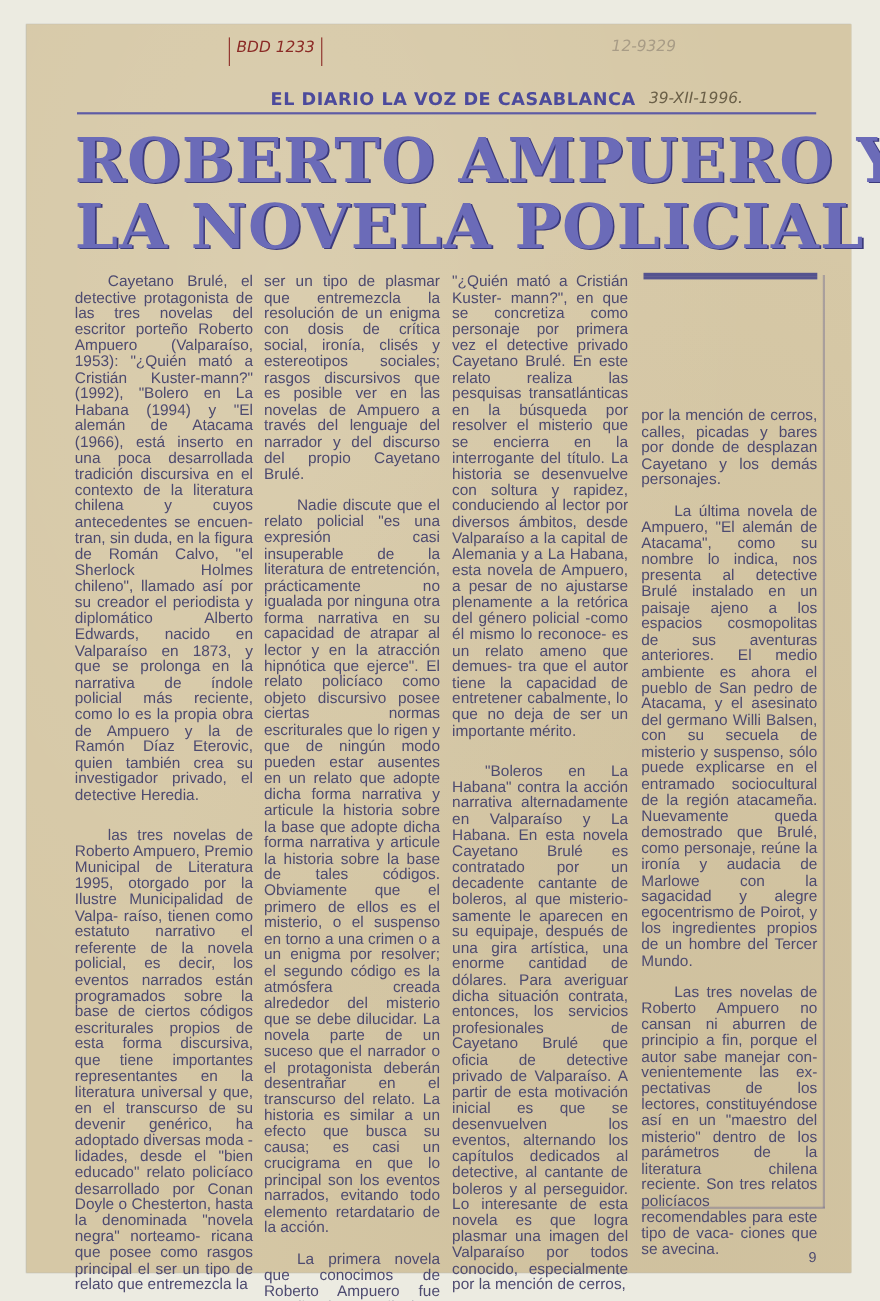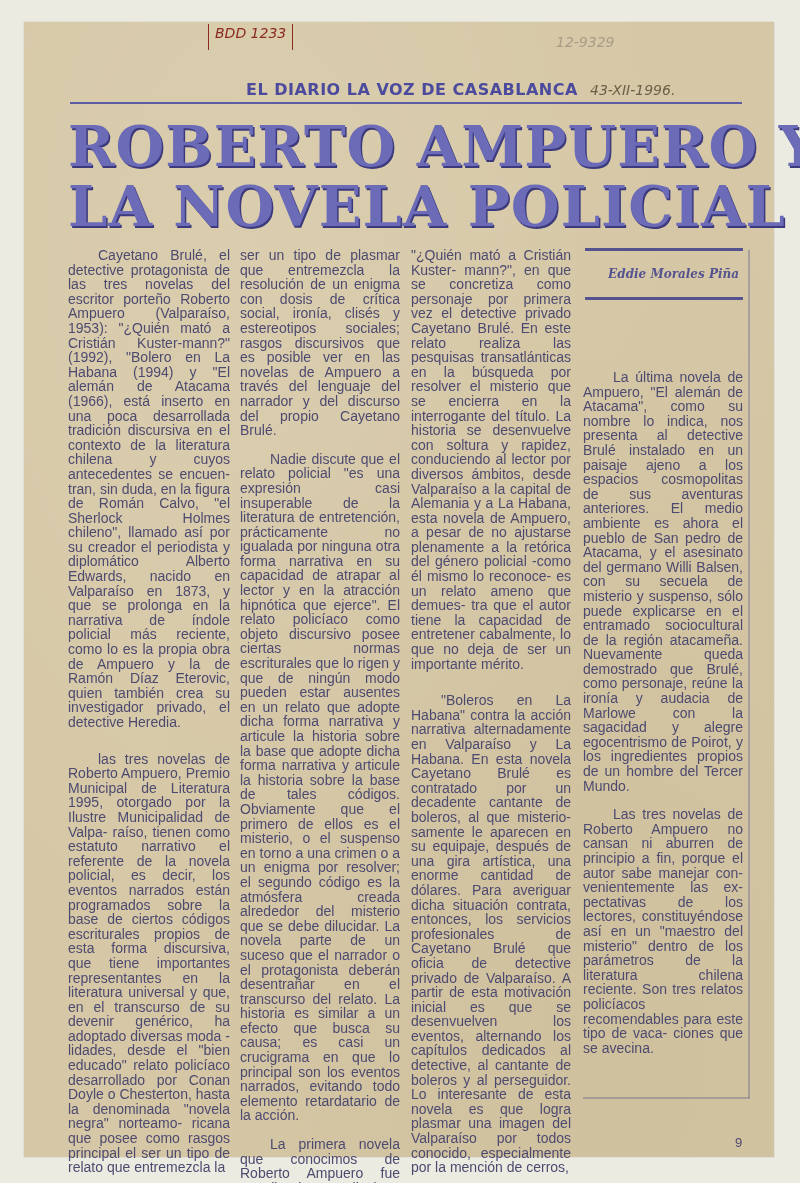--- a/index.html
+++ b/index.html
@@ -21,21 +21,21 @@
     box-shadow: 0 0 1px rgba(0,0,0,0.25);
   }
   .handwritten {
     position: absolute;
     font-family: "DejaVu Sans", sans-serif;
     color: #8b2a25;
     font-size: 14px;
     font-style: italic;
   }
   .hw-ref {
-    left: 208px; top: 24px;
+    left: 208px; top: 34px;
     border-left: 1.5px solid #8b2a25;
     border-right: 1.5px solid #8b2a25;
     padding: 0 6px;
     height: 26px; line-height: 18px;
   }
   .hw-num {
     left: 524px; top: 34px;
     color: #a89c86; font-size: 14px; margin-left: 32px;
   }
   .hw-date {
@@ -119,51 +119,51 @@
     color: #4d4a70;
   }
 </style>
 </head>
 <body>
 
 <div class="paper"></div>
 
 <div class="handwritten hw-ref">BDD 1233</div>
 <div class="handwritten hw-num">12-9329</div>
-<div class="handwritten hw-date">43-XII-1996.</div>
+<div class="handwritten hw-date">39-XII-1996.</div>
 
 <div class="masthead">EL DIARIO LA VOZ DE CASABLANCA</div>
 <div class="masthead-rule"></div>
 
 <div class="headline l1">ROBERTO AMPUERO Y</div>
 <div class="headline l2">LA NOVELA  POLICIAL</div>
 
 <div class="byline-box">
   <div class="byline-rule"></div>
-  <div class="byline">Eddie Morales Piña</div>
   <div class="byline-rule"></div>
 </div>
 
 <div class="col c1">
   <p>Cayetano Brulé, el detective protagonista de las tres novelas del escritor porteño Roberto Ampuero (Valparaíso, 1953): "¿Quién mató a Cristián Kuster-mann?" (1992), "Bolero en La Habana (1994) y "El alemán de Atacama (1966), está inserto en una poca desarrollada tradición discursiva en el contexto de la literatura chilena y cuyos antecedentes se encuen- tran, sin duda, en la figura de Román Calvo, "el Sherlock Holmes chileno", llamado así por su creador el periodista y diplomático Alberto Edwards, nacido en Valparaíso en 1873, y que se prolonga en la narrativa de índole policial más reciente, como lo es la propia obra de Ampuero y la de Ramón Díaz Eterovic, quien también crea su investigador privado, el detective Heredia.</p>
   <p style="margin-top:22px">las tres novelas de Roberto Ampuero, Premio Municipal de Literatura 1995, otorgado por la Ilustre Municipalidad de Valpa- raíso, tienen como estatuto narrativo el referente de la novela policial, es decir, los eventos narrados están programados sobre la base de ciertos códigos escriturales propios de esta forma discursiva, que tiene importantes representantes en la literatura universal y que, en el transcurso de su devenir genérico, ha adoptado diversas moda - lidades, desde el "bien educado" relato policíaco desarrollado por Conan Doyle o Chesterton, hasta la denominada "novela negra" norteamo- ricana que posee como rasgos principal el ser un tipo de relato que entremezcla la</p>
 </div>
 
 <div class="col c2">
   <p class="cont">ser un tipo de plasmar que entremezcla la resolución de un enigma con dosis de crítica social, ironía, clisés y estereotipos sociales; rasgos discursivos que es posible ver en las novelas de Ampuero a través del lenguaje del narrador y del discurso del propio Cayetano Brulé.</p>
   <p>Nadie discute que el relato policial "es una expresión casi insuperable de la literatura de entretención, prácticamente no igualada por ninguna otra forma narrativa en su capacidad de atrapar al lector y en la atracción hipnótica que ejerce". El relato policíaco como objeto discursivo posee ciertas normas escriturales que lo rigen y que de ningún modo pueden estar ausentes en un relato que adopte dicha forma narrativa y articule la historia sobre la base que adopte dicha forma narrativa y articule la historia sobre la base de tales códigos. Obviamente que el primero de ellos es el misterio, o el suspenso en torno a una crimen o a un enigma por resolver; el segundo código es la atmósfera creada alrededor del misterio que se debe dilucidar. La novela parte de un suceso que el narrador o el protagonista deberán desentrañar en el transcurso del relato. La historia es similar a un efecto que busca su causa; es casi un crucigrama en que lo principal son los eventos narrados, evitando todo elemento retardatario de la acción.</p>
   <p>La primera novela que conocimos de Roberto Ampuero fue aquella de vargallosiano título, "¿Quién está a Cristián</p>
 </div>
 
 <div class="col c3">
   <p class="cont">"¿Quién mató a Cristián Kuster- mann?", en que se concretiza como personaje por primera vez el detective privado Cayetano Brulé. En este relato realiza las pesquisas transatlánticas en la búsqueda por resolver el misterio que se encierra en la interrogante del título. La historia se desenvuelve con soltura y rapidez, conduciendo al lector por diversos ámbitos, desde Valparaíso a la capital de Alemania y a La Habana, esta novela de Ampuero, a pesar de no ajustarse plenamente a la retórica del género policial -como él mismo lo reconoce- es un relato ameno que demues- tra que el autor tiene la capacidad de entretener cabalmente, lo que no deja de ser un importante mérito.</p>
   <p style="margin-top:22px">"Boleros en La Habana" contra la acción narrativa alternadamente en Valparaíso y La Habana. En esta novela Cayetano Brulé es contratado por un decadente cantante de boleros, al que misterio- samente le aparecen en su equipaje, después de una gira artística, una enorme cantidad de dólares. Para averiguar dicha situación contrata, entonces, los servicios profesionales de Cayetano Brulé que oficia de detective privado de Valparaíso. A partir de esta motivación inicial es que se desenvuelven los eventos, alternando los capítulos dedicados al detective, al cantante de boleros y al perseguidor. Lo interesante de esta novela es que logra plasmar una imagen del Valparaíso por todos conocido, especialmente por la mención de cerros,</p>
 </div>
 
 <div class="col c4">
+  <p class="cont">por la mención de cerros, calles, picadas y bares por donde de desplazan Cayetano y los demás personajes.</p>
   <p>La última novela de Ampuero, "El alemán de Atacama", como su nombre lo indica, nos presenta al detective Brulé instalado en un paisaje ajeno a los espacios cosmopolitas de sus aventuras anteriores. El medio ambiente es ahora el pueblo de San pedro de Atacama, y el asesinato del germano Willi Balsen, con su secuela de misterio y suspenso, sólo puede explicarse en el entramado sociocultural de la región atacameña. Nuevamente queda demostrado que Brulé, como personaje, reúne la ironía y audacia de Marlowe con la sagacidad y alegre egocentrismo de Poirot, y los ingredientes propios de un hombre del Tercer Mundo.</p>
   <p>Las tres novelas de Roberto Ampuero no cansan ni aburren de principio a fin, porque el autor sabe manejar con- venientemente las ex- pectativas de los lectores, constituyéndose así en un "maestro del misterio" dentro de los parámetros de la literatura chilena reciente. Son tres relatos policíacos recomendables para este tipo de vaca- ciones que se avecina.</p>
 </div>
 
 <div class="frame-v"></div>
 <div class="frame-h"></div>
 
 <div class="page-number">9</div>
 
 </body></html>

